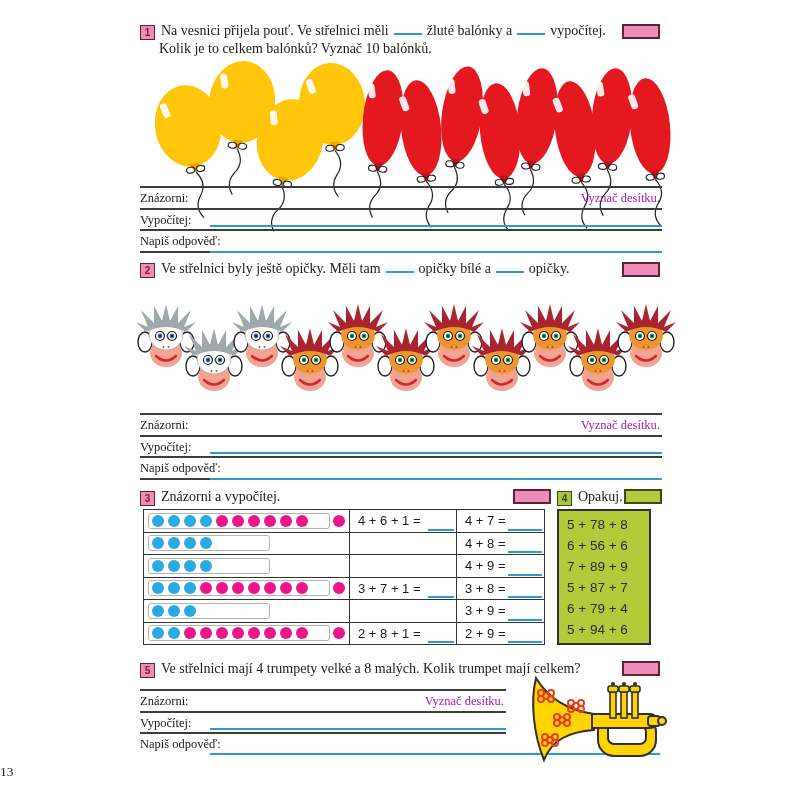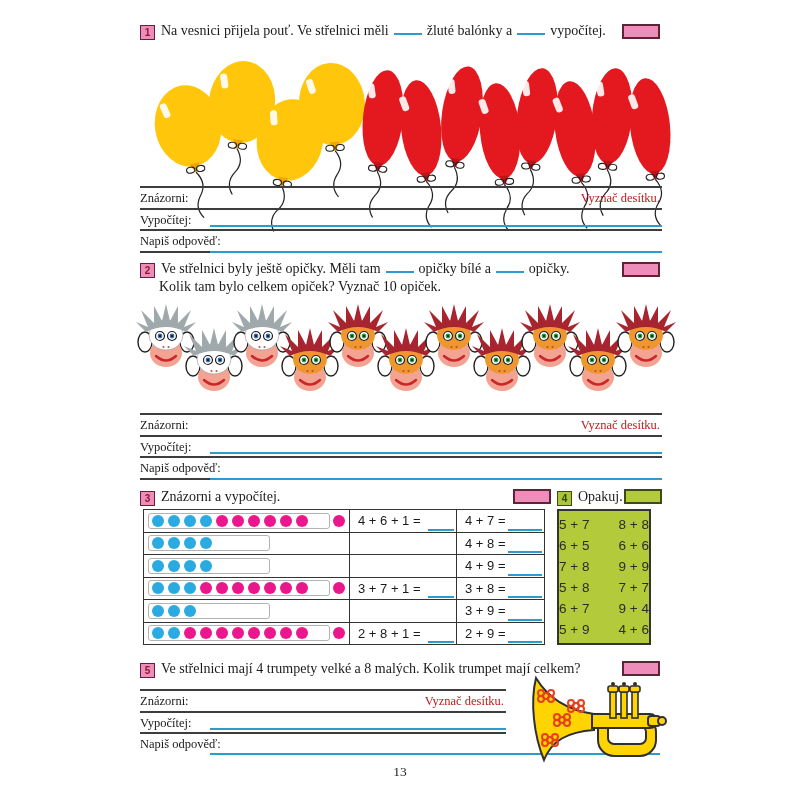--- a/index.html
+++ b/index.html
@@ -11,50 +11,51 @@
          border:1.5px solid #5f2333;color:#8b1a2e;background:#ee8cba;margin-right:6px;vertical-align:-1px;}
   .badge.green{background:#a9c53a;border-color:#3d4a12;color:#33420e;}
   .head-line2{margin-left:19px;}
   .blank{display:inline-block;width:28px;height:10px;border-bottom:2px solid #2e9bd0;margin:0 5px;}
   .marker{position:absolute;width:38px;height:15px;background:#ee8cba;border:2px solid #5f2333;box-sizing:border-box;}
   .marker.green{background:#b3cb3b;border-color:#3d4a12;}
   .art{position:absolute;overflow:visible;}
   .answer-block{position:absolute;left:140px;width:522px;border-top:2px solid #3d3d3d;}
   .ab-row{position:relative;height:19.5px;border-bottom:2px solid #3d3d3d;font-size:12.5px;}
   .ab-label{position:absolute;left:0;top:3px;}
-  .ab-hint{position:absolute;right:2px;top:3px;color:#b91c1c;}
+  .ab-hint{position:absolute;right:2px;top:3px;color:#a21caf;}
   .ab-blue{position:absolute;left:70px;right:0;bottom:2px;height:2px;background:#2e9bd0;}
   .ab-blue.onborder{bottom:-2px;}
   .dots-table{position:absolute;left:143px;top:509px;width:402px;height:136px;
               border:1.5px solid #333;box-sizing:border-box;display:flex;flex-direction:column;}
   .dt-row{display:flex;flex:1;border-top:1.5px solid #333;}
   .dt-row:first-child{border-top:none;}
   .dt-c1{width:205px;display:flex;align-items:center;padding-left:4px;box-sizing:border-box;}
   .dt-c2{width:107px;border-left:1.5px solid #333;position:relative;
          font-family:"Liberation Sans",sans-serif;font-size:13px;display:flex;align-items:center;padding-left:8px;box-sizing:border-box;}
   .dt-c3{flex:1;border-left:1.5px solid #333;position:relative;
          font-family:"Liberation Sans",sans-serif;font-size:13px;display:flex;align-items:center;padding-left:8px;box-sizing:border-box;}
   .eq-line{position:absolute;right:2px;bottom:1px;height:2px;background:#2e9bd0;}
   .dot-box{display:flex;align-items:center;height:16px;border:1px solid #b3b3b3;border-radius:3px;
            padding-left:3px;box-sizing:border-box;}
   .dot{width:12px;height:12px;border-radius:50%;margin-right:4px;flex:none;}
   .extra-dot{margin-left:3px;}
   .opakuj-box{position:absolute;left:557px;top:509px;width:94px;height:136px;background:#b3cb3b;
               border:2px solid #333;box-sizing:border-box;display:flex;flex-direction:column;justify-content:space-evenly;
               font-family:"Liberation Sans",sans-serif;font-size:13.5px;color:#2b2b2b;}
-  .op-row{display:flex;justify-content:space-between;padding:0 0;gap:12px;}
-  .page-num{position:absolute;left:0;top:764px;width:800px;text-align:center;font-size:13.5px;}
+  .op-row{display:flex;padding:0 8px;}
+  .page-num{position:absolute;left:0;top:764px;width:800px;text-align:left;font-size:13.5px;}
 </style>
 </head>
 <body>
 
 <div class="page">
 
   <div class="task-head" style="top:22px;">
     <span class="badge">1</span><span>Na vesnici přijela pouť. Ve střelnici měli</span><span class="blank"></span><span>žluté balónky a</span><span class="blank"></span><span>vypočítej.</span>
+    <div class="head-line2">Kolik je to celkem balónků? Vyznač 10 balónků.</div>
   </div>
   <span class="marker" style="left:622px;top:24px;"></span>
 
   <svg class="art" id="balloons-svg" style="left:140px;top:56px;" width="524" height="132" viewBox="0 0 524 132">
       <g transform="translate(48,70) rotate(-10)">
         <ellipse cx="0" cy="0" rx="33" ry="41" fill="#ffc60b"></ellipse>
         <rect x="-18.150000000000002" y="-30.75" width="7" height="15" rx="3" fill="#ffffff" opacity="0.9" transform="rotate(-14)"></rect>
         <path d="M-5,38 L5,38 L0,48 Z" fill="#f0a500"></path>
         <ellipse cx="-5" cy="44" rx="4.2" ry="3" fill="none" stroke="#222" stroke-width="1.1"></ellipse>
         <ellipse cx="5" cy="44" rx="4.2" ry="3" fill="none" stroke="#222" stroke-width="1.1"></ellipse>
@@ -160,21 +161,20 @@
       <span class="ab-blue"></span>
     </div>
     <div class="ab-row">
       <span class="ab-label">Napiš odpověď:</span>
       <span class="ab-blue onborder"></span>
     </div>
   </div>
 
   <div class="task-head" style="top:260px;">
     <span class="badge">2</span><span>Ve střelnici byly ještě opičky. Měli tam</span><span class="blank"></span><span>opičky bílé a</span><span class="blank"></span><span>opičky.</span>
-    <div class="head-line2">Kolik tam bylo celkem opiček? Vyznač 10 opiček.</div>
   </div>
   <span class="marker" style="left:622px;top:262px;"></span>
 
   <svg class="art" id="monkeys-svg" style="left:140px;top:292px;" width="524" height="120" viewBox="0 0 524 120">
       <g transform="translate(26,48)">
         <ellipse cx="-21" cy="2" rx="7" ry="10" fill="#fff" stroke="#222" stroke-width="1.4"></ellipse>
         <ellipse cx="21" cy="2" rx="7" ry="10" fill="#fff" stroke="#222" stroke-width="1.4"></ellipse>
         <ellipse cx="0" cy="13" rx="16" ry="14" fill="#f2a391"></ellipse>
         <ellipse cx="0" cy="-5" rx="17" ry="15" fill="#ffffff" stroke="#aaa" stroke-width="0.8"></ellipse>
         <path d="M -20 -8 L -30 -18 L -18 -13 L -25 -30 L -12 -17 L -12 -34 L -4 -19 L 0 -36 L 4 -19 L 12 -34 L 12 -17 L 25 -30 L 18 -13 L 30 -18 L 20 -8 Q 0 -18 -20 -8 Z" fill="#9fa8ab"></path>

